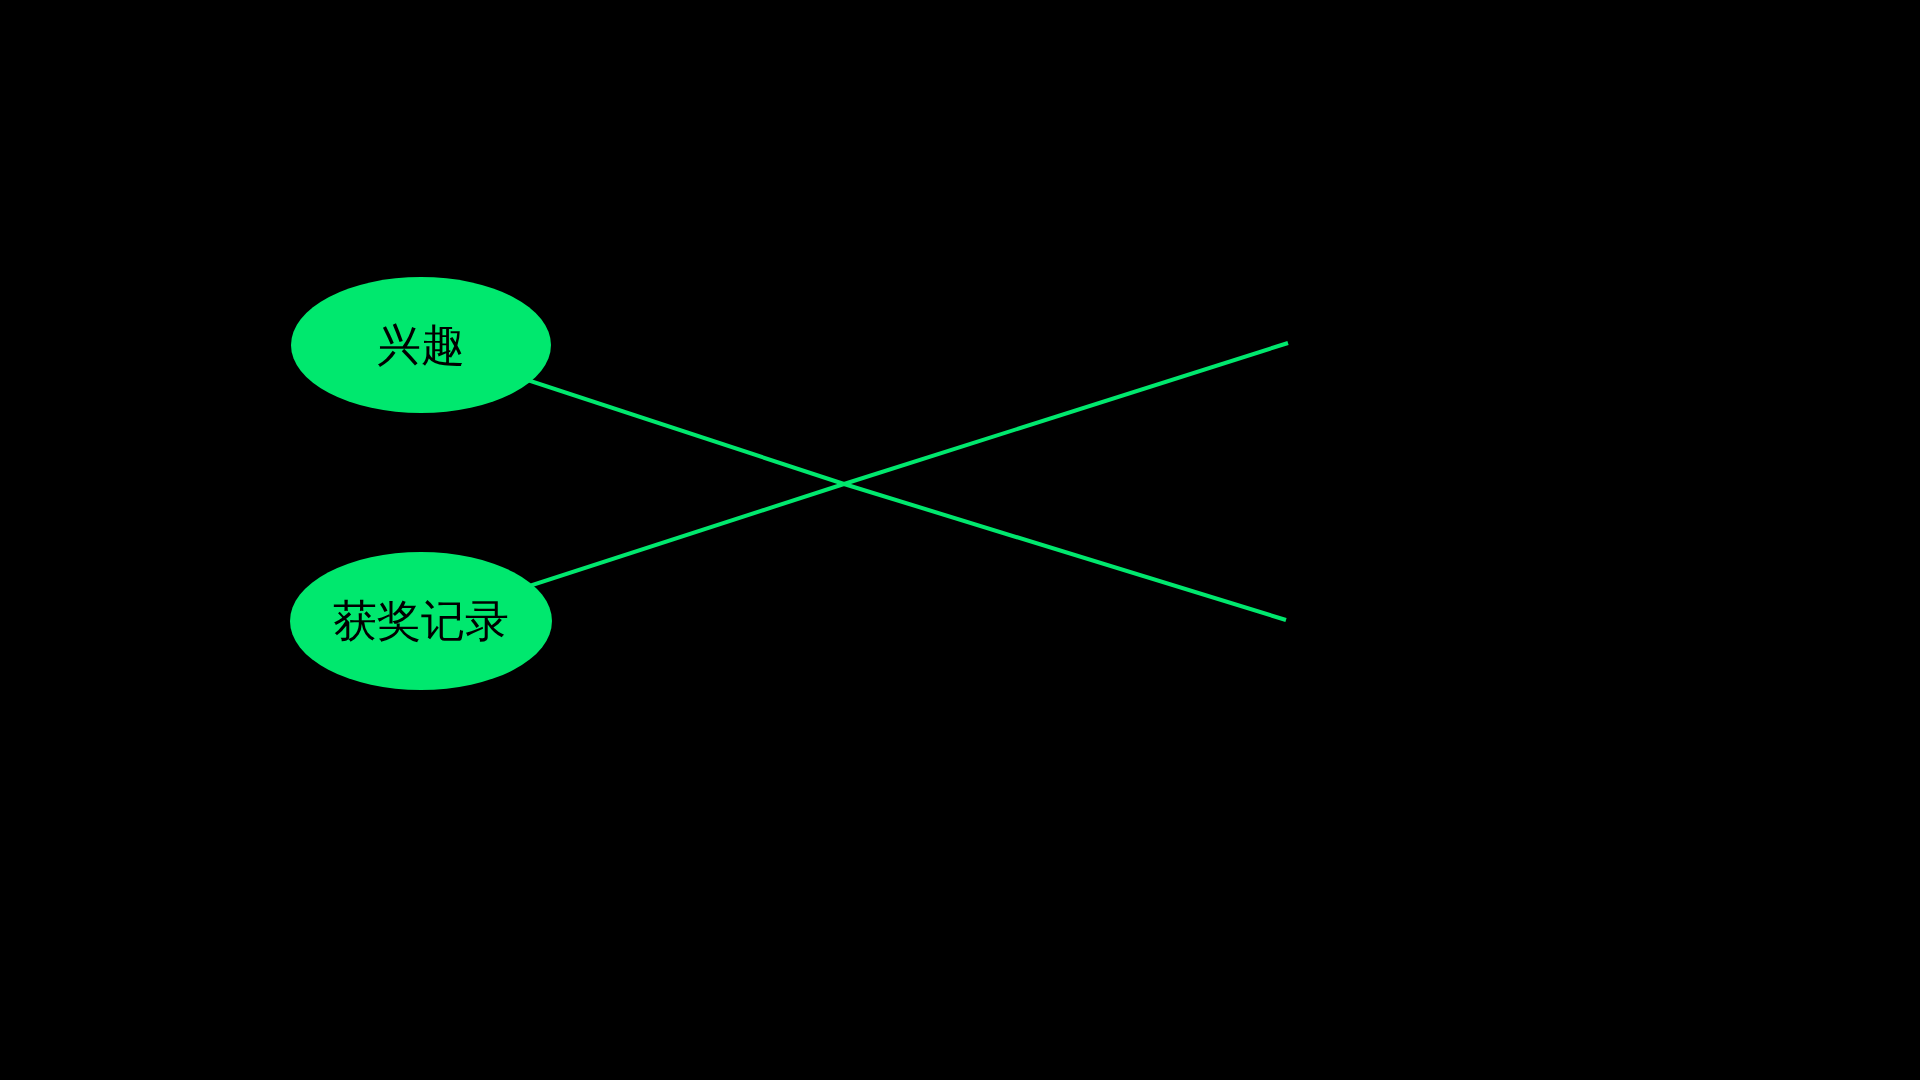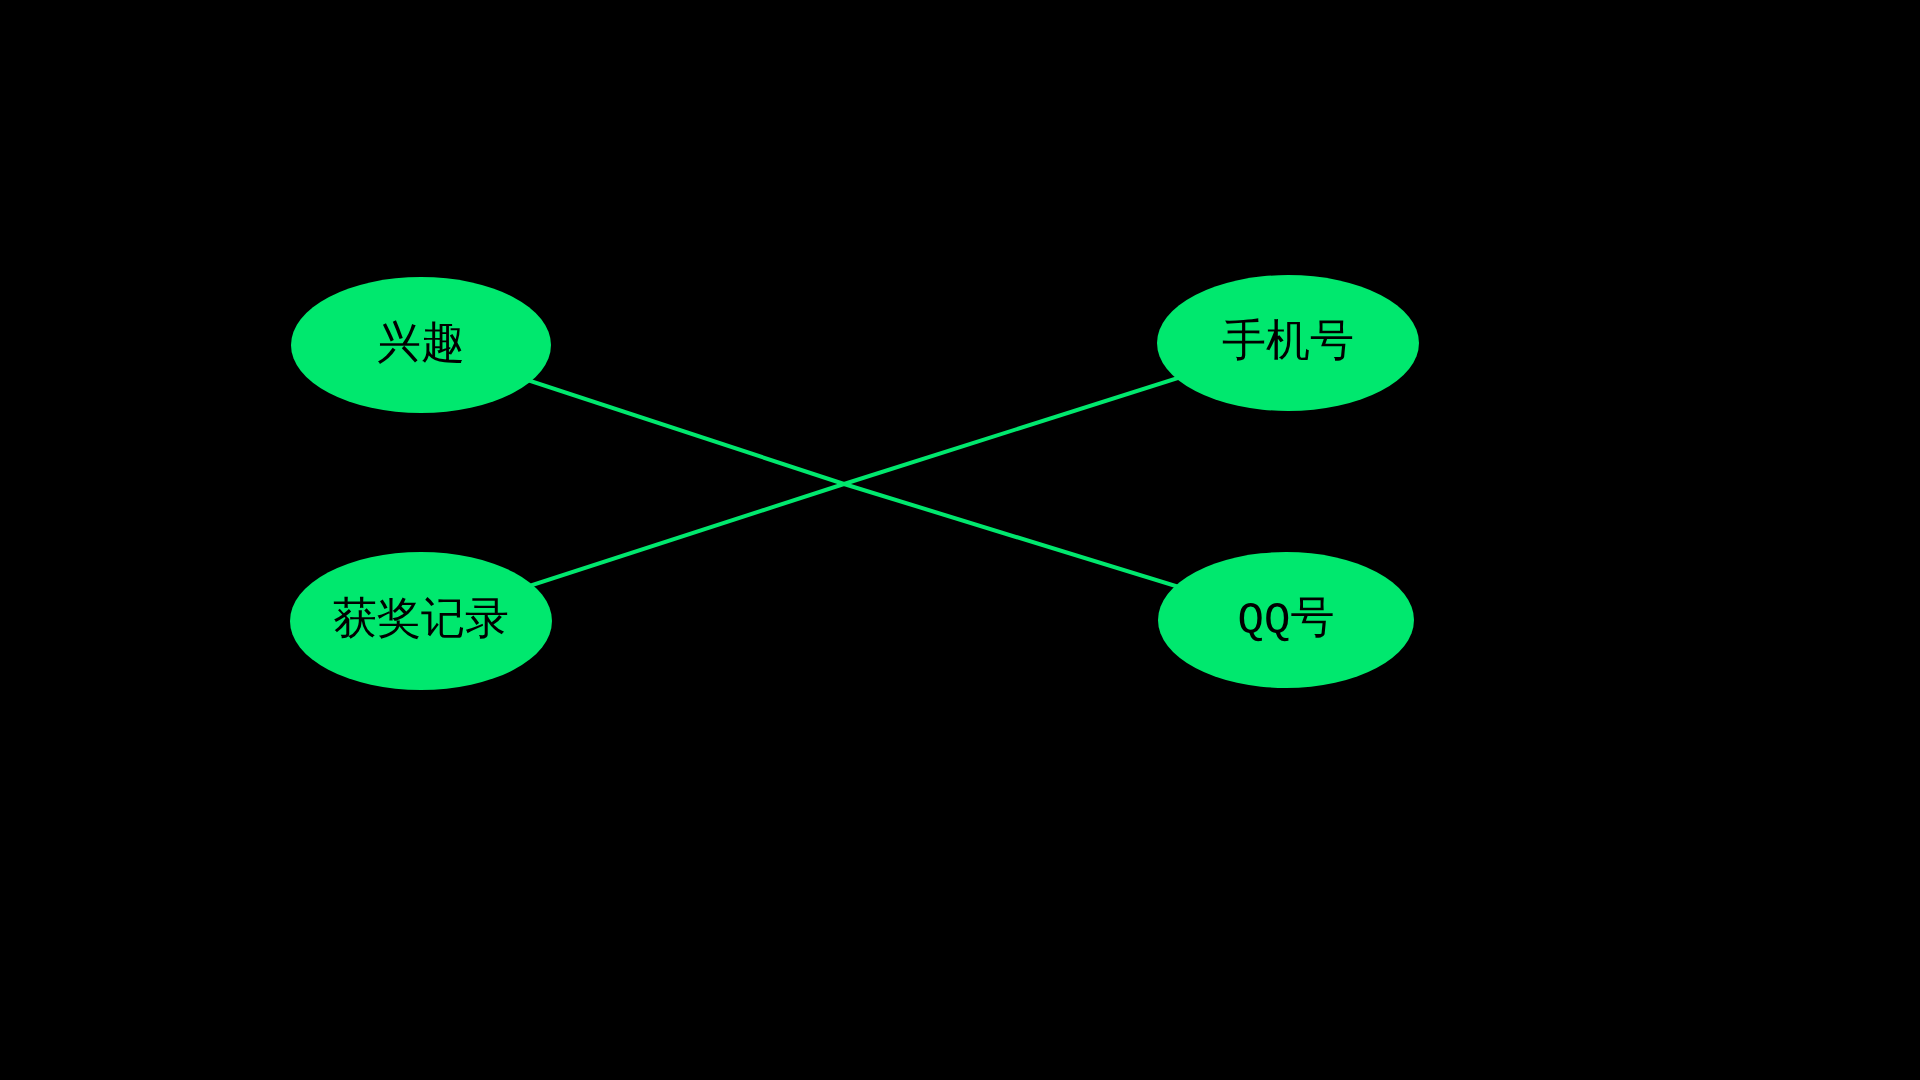--- a/index.html
+++ b/index.html
@@ -6,21 +6,21 @@
     margin: 0;
     padding: 0;
     background: #000;
   }
   .stage {
     position: relative;
     width: 1544px;
     height: 1080px;
     overflow: hidden;
     background: var(--background, #000000);
-    font-family: Liberation Mono, monospace;
+    font-family: Liberation Sans, sans-serif;
   }
   .connectors {
     position: absolute;
     left: 0;
     top: 0;
   }
   .connector {
     stroke: var(--line, #00e86e);
     stroke-width: 4;
   }
@@ -63,22 +63,16 @@
   </svg>
 
   <div class="node attr-node attr-tl">
     <span>兴趣</span>
   </div>
 
   <div class="node attr-node attr-bl">
     <span>获奖记录</span>
   </div>
 
-  <div class="node attr-node attr-tr">
-    <span>手机号</span>
-  </div>
 
-  <div class="node attr-node attr-br">
-    <span>QQ号</span>
-  </div>
 
 
 </div>
 
 </body></html>

